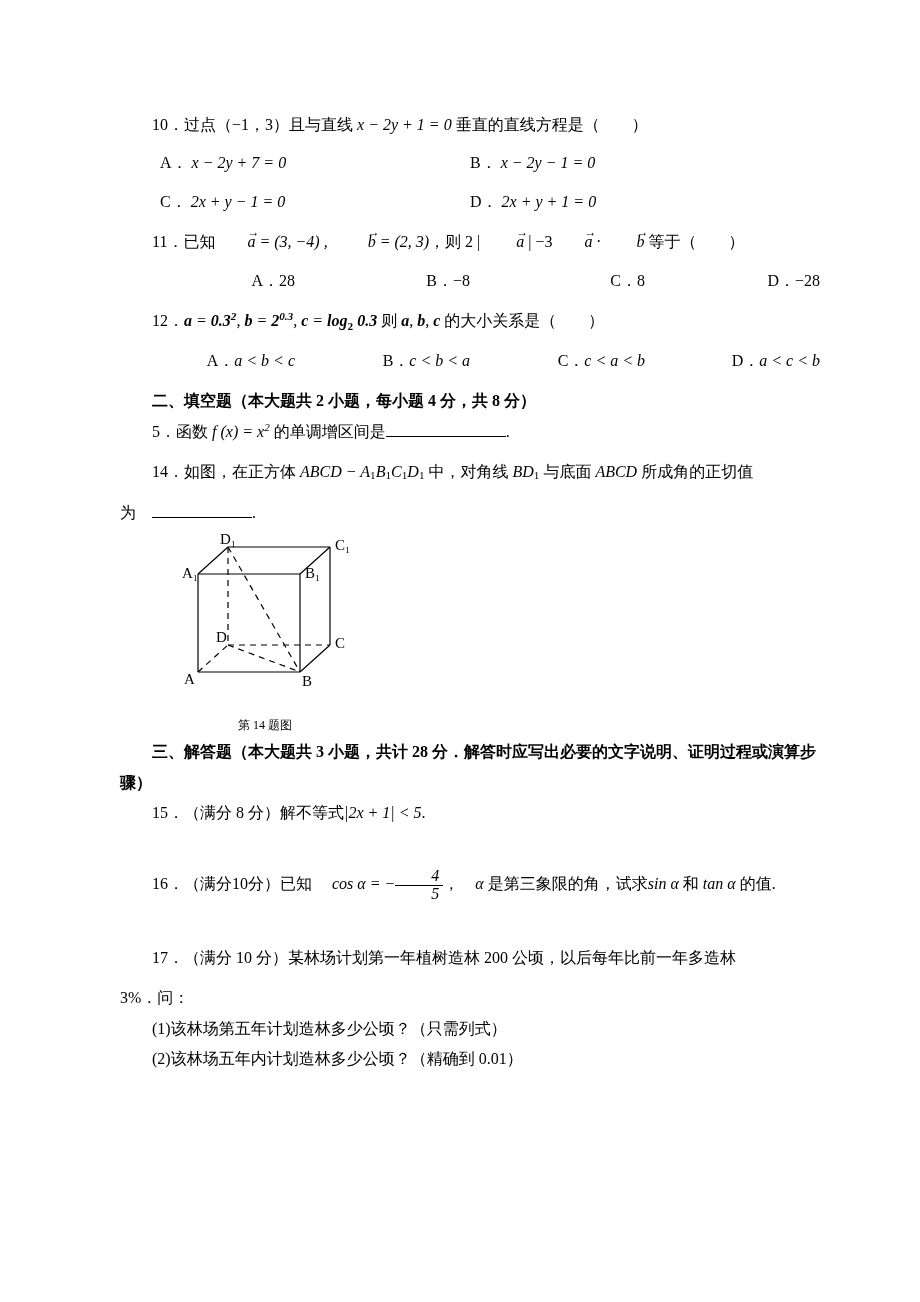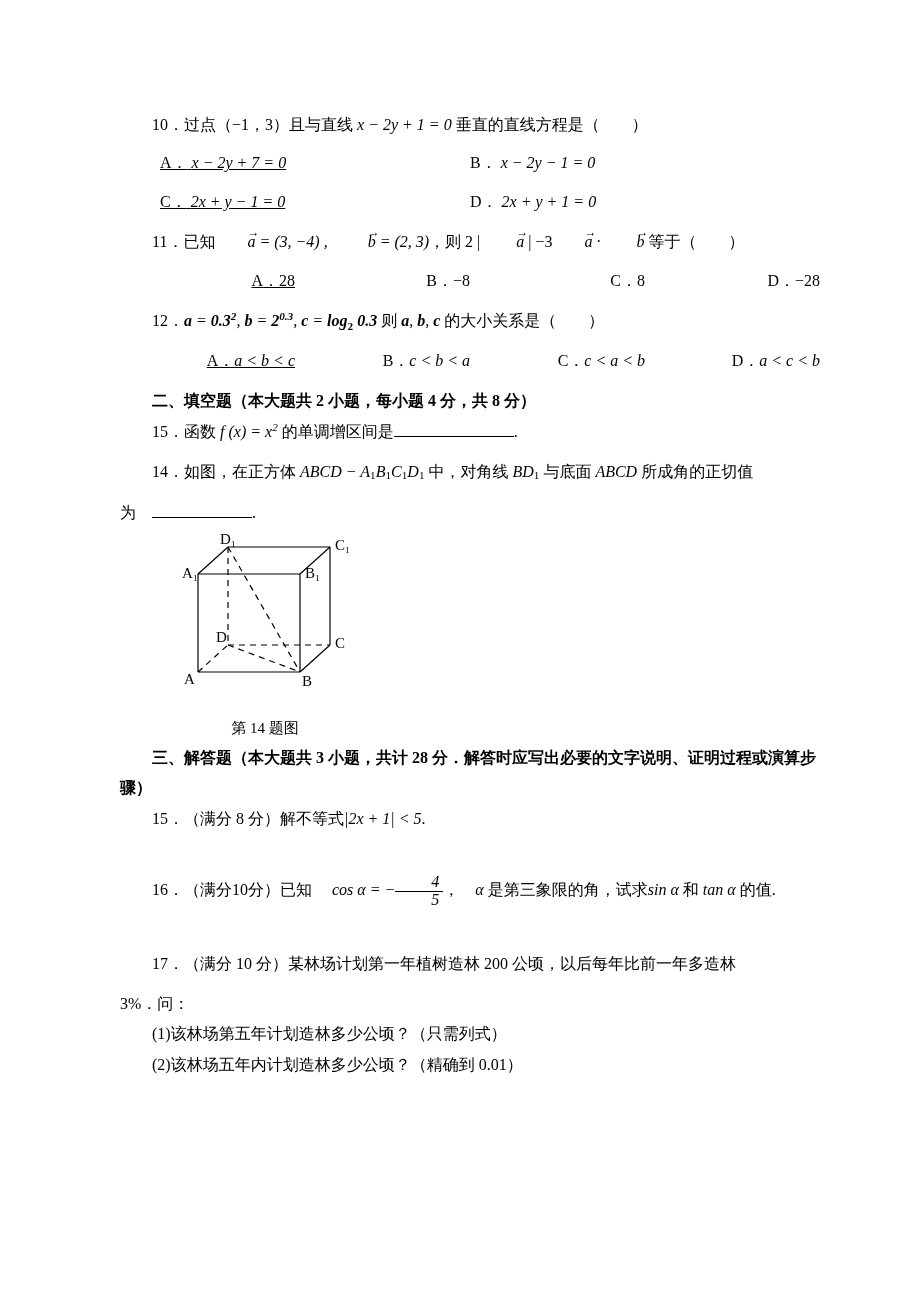--- a/index.html
+++ b/index.html
@@ -13,31 +13,31 @@
       line-height: 1.9;
       padding: 110px 100px 60px 120px;
       position: relative;
     }
     .problem { margin-bottom: 10px; }
     .indent { text-indent: 2em; }
     .options-row { display: flex; flex-wrap: wrap; margin-top: 8px; margin-bottom: 8px; text-indent: 0; }
     .opt { display: inline-block; }
     .w25 { width: 25%; text-align: right; }
     .w50 { width: 50%; }
-    .padA { padding-left: 2.5em; text-decoration: underline; }
+    .padA { padding-left: 2.5em; }
     .math { font-family: "Times New Roman", serif; font-style: italic; white-space: nowrap; }
     .mathup { font-family: "Times New Roman", serif; font-style: normal; }
     .nowrap { white-space: nowrap; }
     .blank { display: inline-block; border-bottom: 1px solid #000; width: 120px; height: 1em; vertical-align: baseline; }
     .blank-short { width: 100px; }
     .section2 { margin-top: 8px; font-weight: bold; }
     .section3 { font-weight: bold; }
     .hang { margin-left: 0; }
     .cube-wrap { margin: 4px 0 0 60px; }
-    .cube-cap { text-align: center; width: 170px; margin-top: 2px; font-size: 15px; }
+    .cube-cap { text-align: center; width: 170px; margin-top: 2px; font-size: 12px; }
     .frac { display: inline-block; vertical-align: middle; text-align: center; font-family: "Times New Roman", serif; line-height: 1.05; }
     .frac .num { display: block; border-bottom: 1px solid #000; padding: 0 4px; }
     .frac .den { display: block; padding: 0 4px; }
     .vec { position: relative; display: inline-block; }
     .vec::after {
       content: "→";
       position: absolute;
       left: 0; right: 0;
       top: -0.55em;
       font-size: 0.75em;
@@ -93,21 +93,21 @@
     <span class="opt w25 padA"><span class="mathup">A．</span><span class="math">a &lt; b &lt; c</span></span>
     <span class="opt w25"><span class="mathup">B．</span><span class="math">c &lt; b &lt; a</span></span>
     <span class="opt w25"><span class="mathup">C．</span><span class="math">c &lt; a &lt; b</span></span>
     <span class="opt w25"><span class="mathup">D．</span><span class="math">a &lt; c &lt; b</span></span>
   </div>
 </div>
 
 <div class="section2 indent">二、填空题（本大题共 2 小题，每小题 4 分，共 8 分）</div>
 
 <div class="problem indent">
-  <span>15．函数 </span><span class="math tight"><i>f</i> (<i>x</i>) = <i>x</i><sup>2</sup></span><span> 的单调增区间是</span><span class="blank"></span><span>.</span>
+  <span>5．函数 </span><span class="math tight"><i>f</i> (<i>x</i>) = <i>x</i><sup>2</sup></span><span> 的单调增区间是</span><span class="blank"></span><span>.</span>
 </div>
 
 <div class="problem indent">
   <span>14．如图，在正方体 </span><span class="math tight"><i>ABCD</i> − <i>A</i><sub>1</sub><i>B</i><sub>1</sub><i>C</i><sub>1</sub><i>D</i><sub>1</sub></span><span> 中，对角线 </span><span class="math tight"><i>BD</i><sub>1</sub></span><span> 与底面 </span><span class="math"><i>ABCD</i></span><span> 所成角的正切值</span>
 </div>
 <div class="hang noindent">
   <span>为　</span><span class="blank blank-short"></span><span>.</span>
 </div>
 
 <div class="cube-wrap">

